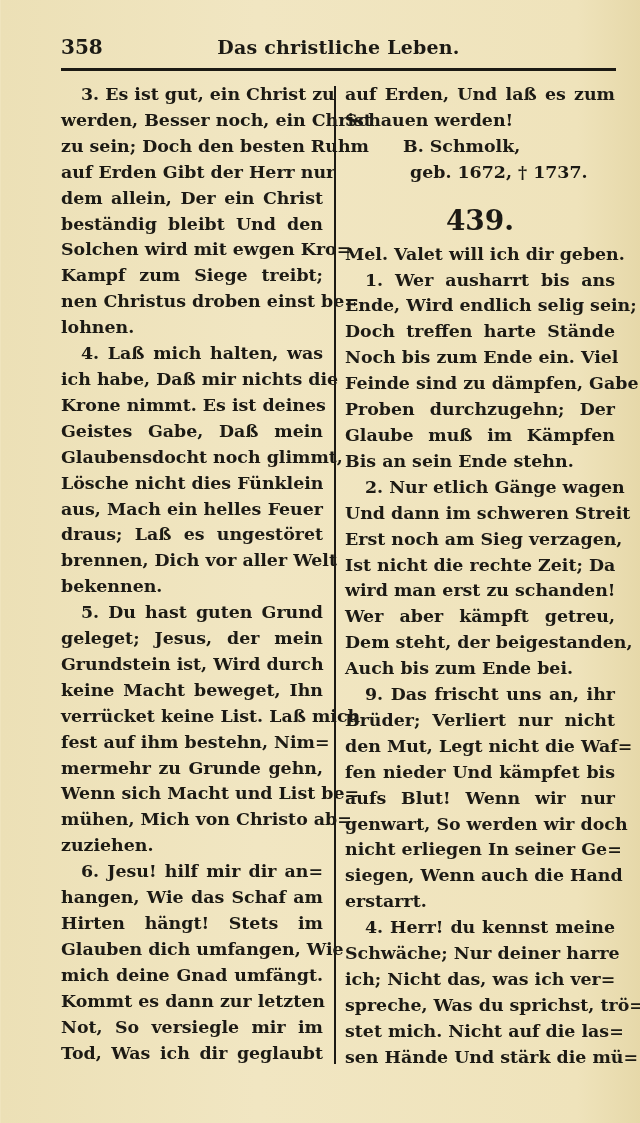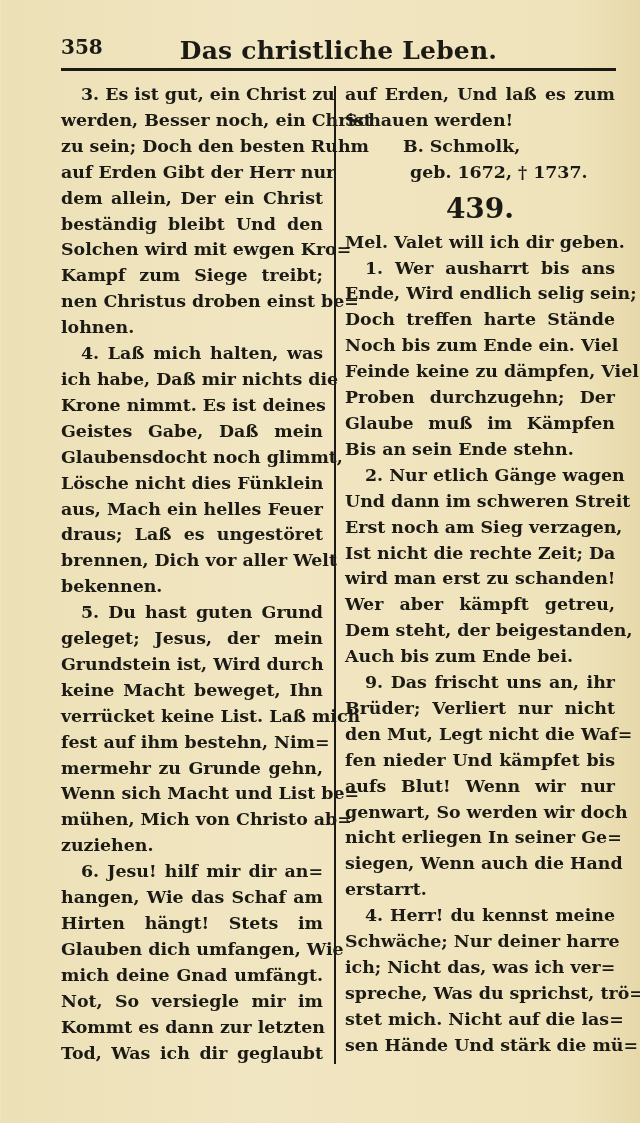--- a/index.html
+++ b/index.html
@@ -16,21 +16,21 @@
   }
   .header {
     position: absolute; left: 60px; top: 28px; width: 555px; height: 40px;
   }
   .page-number {
     position: absolute; left: 0; top: 7px; font-size: 20px; font-weight: bold;
     font-family: "DejaVu Serif", serif;
   }
   .running-title {
     position: absolute; left: 0; right: 0; top: 8px; text-align: center;
-    font-size: 25px; font-weight: bold; letter-spacing: 0.2px;
+    font-size: 19px; font-weight: bold; letter-spacing: 0.2px;
     font-family: "DejaVu Serif", serif;
   }
   .rule {
     position: absolute; left: 60px; top: 68px; width: 555px; height: 3px;
     background: #1c1a14;
   }
   .column {
     position: absolute; top: 82px;
     font-size: 17.4px; line-height: 25.9px; font-weight: bold;
     text-align: justify;
@@ -41,21 +41,21 @@
     position: absolute; left: 333px; top: 86px; width: 2px; height: 978px;
     background: #1c1a14;
   }
   .line { display: block; white-space: nowrap; text-align-last: justify; text-align: justify; }
   .line.last { text-align-last: left; }
   .indent { padding-left: 20px; }
   .attrib1 { padding-left: 58px; text-align-last: left; }
   .attrib2 { padding-left: 65px; text-align-last: left; }
   .hymn-number {
     display: block; text-align: center; font-size: 28px; font-weight: bold;
-    line-height: 42px; margin-top: 2px;
+    line-height: 42px; margin-top: 14px;
     font-family: "DejaVu Serif", serif;
   }
   .melody { display: block; white-space: nowrap; text-align-last: justify; }
 </style>
 </head>
 <body>
 
 <div class="page">
 
   <div class="header">
@@ -93,39 +93,39 @@
     <span class="line">fest auf ihm bestehn, Nim=</span>
     <span class="line">mermehr zu Grunde gehn,</span>
     <span class="line">Wenn sich Macht und List be=</span>
     <span class="line">mühen, Mich von Christo ab=</span>
     <span class="line last">zuziehen.</span>
     <span class="line indent">6. Jesu! hilf mir dir an=</span>
     <span class="line">hangen, Wie das Schaf am</span>
     <span class="line">Hirten hängt! Stets im</span>
     <span class="line">Glauben dich umfangen, Wie</span>
     <span class="line">mich deine Gnad umfängt.</span>
+    <span class="line">Kommt es dann zur letzten</span>
     <span class="line">Not, So versiegle mir im</span>
-    <span class="line">Kommt es dann zur letzten</span>
     <span class="line">Tod, Was ich dir geglaubt</span>
   </div>
 
   <div class="col-divider"></div>
 
   <div class="column col-right">
     <span class="line">auf Erden, Und laß es zum</span>
     <span class="line last">Schauen werden!</span>
     <span class="line attrib1">B. Schmolk,</span>
     <span class="line attrib2">geb. 1672, † 1737.</span>
     <span class="hymn-number">439.</span>
     <span class="melody">Mel. Valet will ich dir geben.</span>
     <span class="line indent">1. Wer ausharrt bis ans</span>
     <span class="line">Ende, Wird endlich selig sein;</span>
     <span class="line">Doch treffen harte Stände</span>
     <span class="line">Noch bis zum Ende ein. Viel</span>
-    <span class="line">Feinde keine zu dämpfen, Viel</span>
+    <span class="line">Feinde sind zu dämpfen, Gabe</span>
     <span class="line">Proben durchzugehn; Der</span>
     <span class="line">Glaube muß im Kämpfen</span>
     <span class="line last">Bis an sein Ende stehn.</span>
     <span class="line indent">2. Nur etlich Gänge wagen</span>
     <span class="line">Und dann im schweren Streit</span>
     <span class="line">Erst noch am Sieg verzagen,</span>
     <span class="line">Ist nicht die rechte Zeit; Da</span>
     <span class="line">wird man erst zu schanden!</span>
     <span class="line">Wer aber kämpft getreu,</span>
     <span class="line">Dem steht, der beigestanden,</span>

